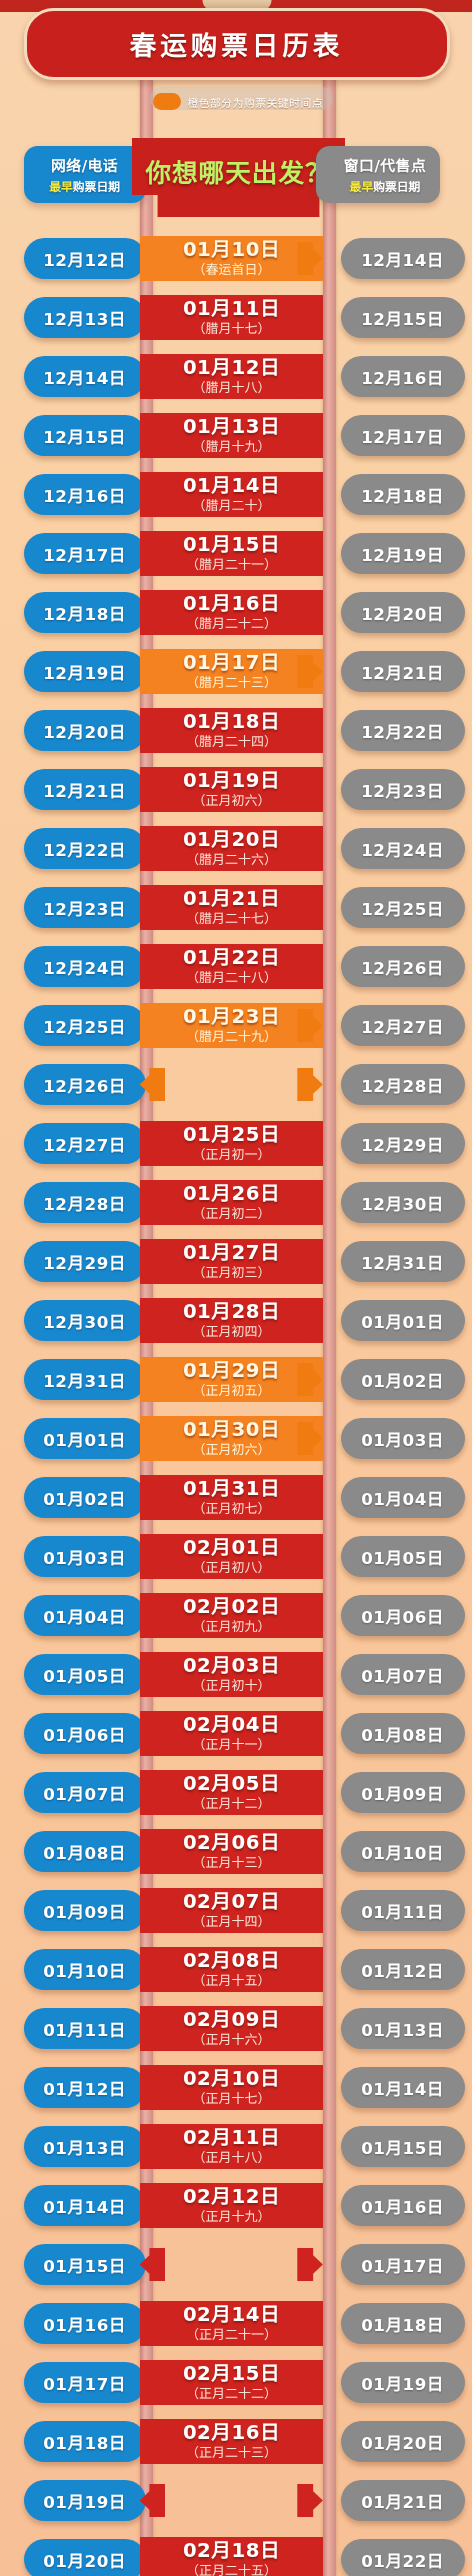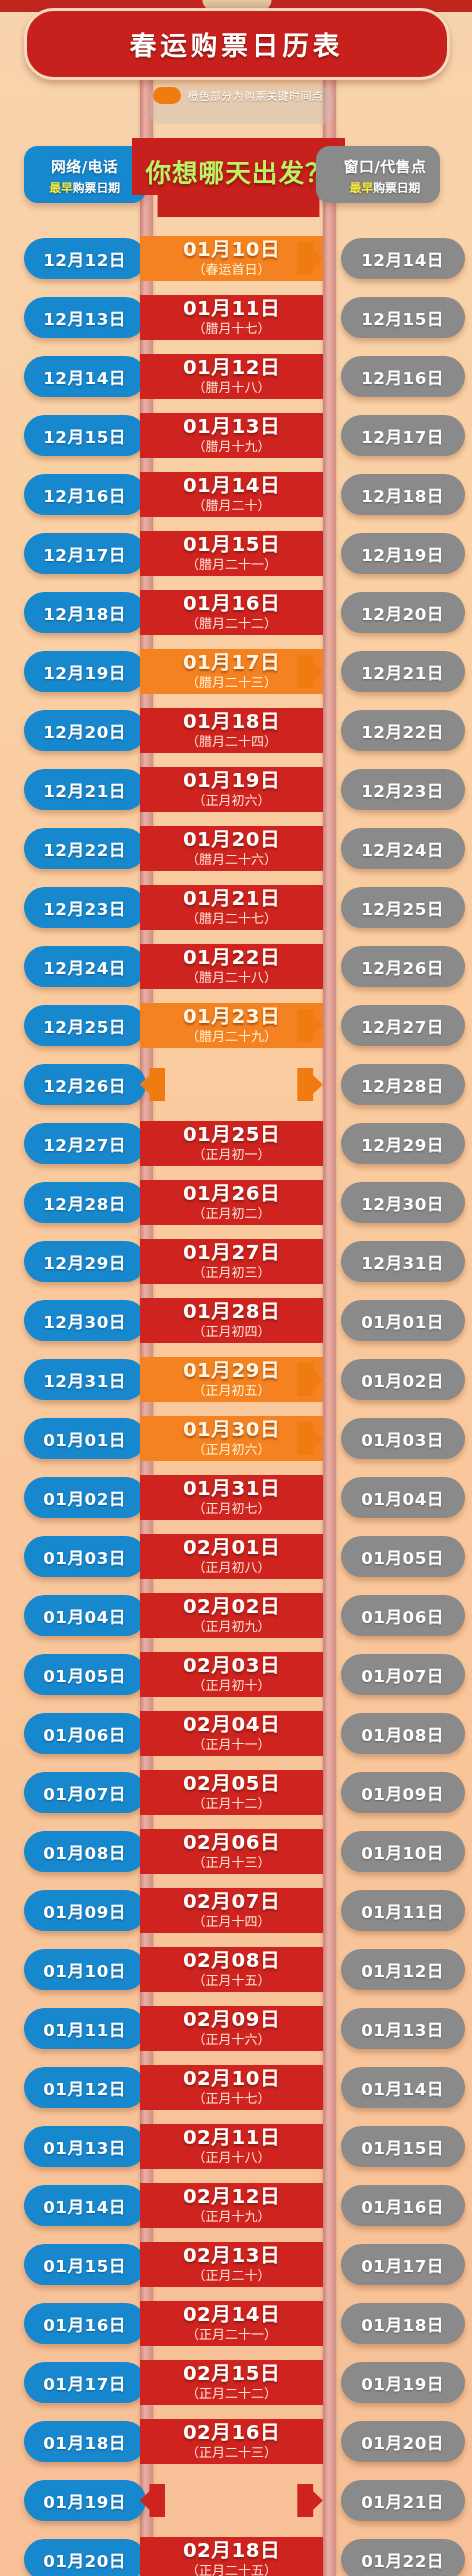--- a/index.html
+++ b/index.html
@@ -53,22 +53,22 @@
     position: absolute; top: 65px; width: 12.8px; height: 2511px;
     background: linear-gradient(90deg,#C9827A,#EBB0A4 40%,#D08C82);
     box-shadow: 0 0 3.9px rgba(130,60,40,.3);
   }
   .rail.left  { left: 140px; }
   .rail.right { left: 323px; }
 
   
   .legend {
     position: absolute; top: 87px; left: 150px;
-    display: flex; align-items: flex-start;
-    height: 37px;
+    display: flex; align-items: flex-end;
+    height: 23px;
     background: rgba(200,190,180,.42);
     border-radius: 10.8px;
     padding-right: 9.9px;
   }
   .legend .swatch {
     width: 27.6px; height: 16.7px; border-radius: 8.9px;
     background: #F07C11; margin: 0 6.9px 0 3px;
     flex: none;
   }
   .legend .ltext {
@@ -88,21 +88,21 @@
   }
   .col-head.left  { left: 23.6px; width: 122px; background: #1787CE; }
   .col-head.right { left: 316px; width: 124px; background: #8A8A8A; padding-left: 14px; }
   .col-head .line1 {
     color: #FFFFFF; font-size: 14.8px; font-weight: bold; letter-spacing: 0.5px;
     font-family: "DejaVu Serif","Liberation Serif",serif;
     text-shadow: 0 1px 2px rgba(0,0,0,.35);
   }
   .col-head .line2 {
     font-size: 11.8px; font-weight: bold; margin-top: 2px;
-    font-family: Liberation Sans, sans-serif;
+    font-family: Liberation Serif, serif;
     text-shadow: 0 1px 2px rgba(0,0,0,.35);
   }
   .col-head .line2 .hl { color: #F5E93B; }
   .col-head .line2 .rest { color: #FFFFFF; }
 
   
   .question {
     position: absolute; top: 138px; left: 132px;
     width: 213px; height: 79px;
     background: #C8201C;
@@ -718,24 +718,20 @@
         <div class="arrow right-dir red"></div>
         <div class="side side-right">
           <span class="d">01月16日</span>
         </div>
       </div>
       <div class="row">
         <div class="side side-left">
           <span class="d">01月15日</span>
         </div>
         <div class="arrow red"></div>
-        <div class="center red">
-          <span class="g">02月13日</span>
-          <span class="l">（正月二十）</span>
-        </div>
         <div class="gap-left"></div>
         <div class="arrow right-dir red"></div>
         <div class="side side-right">
           <span class="d">01月17日</span>
         </div>
       </div>
       <div class="row">
         <div class="side side-left">
           <span class="d">01月16日</span>
         </div>

